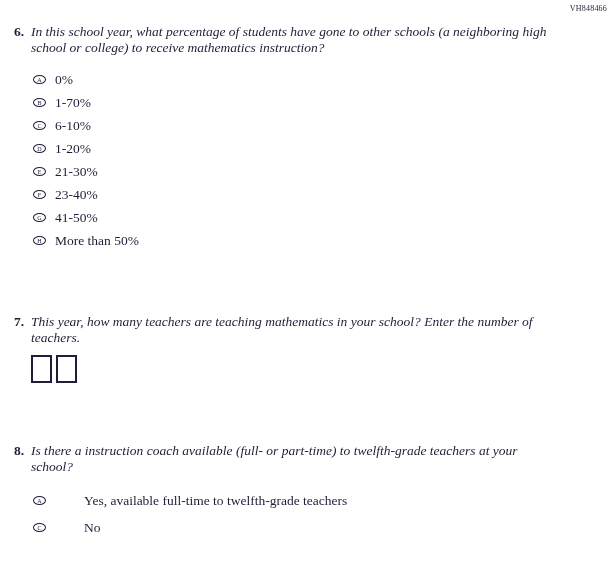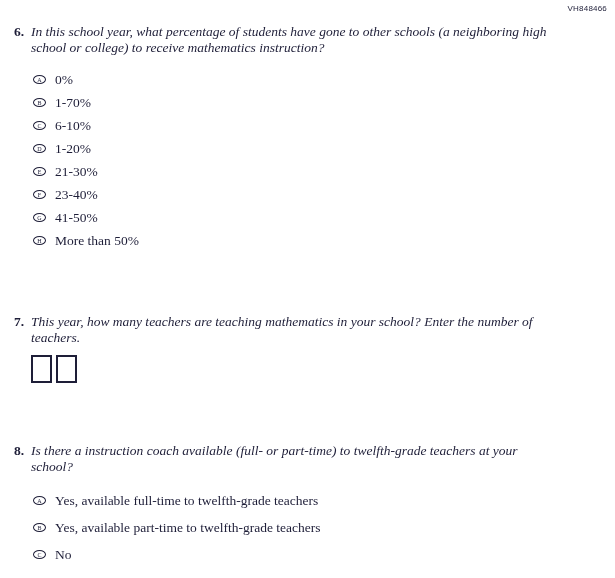--- a/index.html
+++ b/index.html
@@ -11,21 +11,21 @@
     font-family: "Liberation Serif", serif;
     color: #1e1e38;
     font-size: 13.5px;
     line-height: 16px;
     box-sizing: border-box;
     padding: 4px 8px 0 14px;
     overflow: hidden;
   }
   .code {
     text-align: right;
-    font-family: Liberation Sans, sans-serif;
+    font-family: Liberation Serif, serif;
     font-size: 8px;
     line-height: 10px;
     color: #1e1e38;
     letter-spacing: 0.2px;
   }
   .q-row {
     display: flex;
     margin-top: 10px;
     width: 540px;
   }
@@ -33,21 +33,21 @@
     font-weight: bold;
     width: 17px;
     flex: 0 0 17px;
   }
   .q-text {
     flex: 1 1 auto;
     max-width: 516px;
     font-style: italic;
   }
   .options { margin-top: 12px; margin-left: 19px; }
-  .options.spaced .option { height: 27px; }
+  .options.spaced .option { height: 27px; gap: 29px; }
   .option {
     display: flex;
     align-items: center;
     height: 23px;
   }
   .oval {
     display: inline-flex;
     align-items: center;
     justify-content: center;
     width: 13px;
@@ -161,26 +161,20 @@
     </div>
     <div class="options spaced">
       <div class="option">
         <span class="oval">
             <i>A</i>
           </span>
         <span class="opt-label">Yes, available full-time to twelfth-grade teachers</span>
       </div>
       <div class="option">
         <span class="oval">
-            <i>B</i>
-          </span>
-        <span class="opt-label">Yes, available part-time to twelfth-grade teachers</span>
-      </div>
-      <div class="option">
-        <span class="oval">
             <i>C</i>
           </span>
         <span class="opt-label">No</span>
       </div>
     </div>
   </section>
 
 </div>
 
 </body></html>

